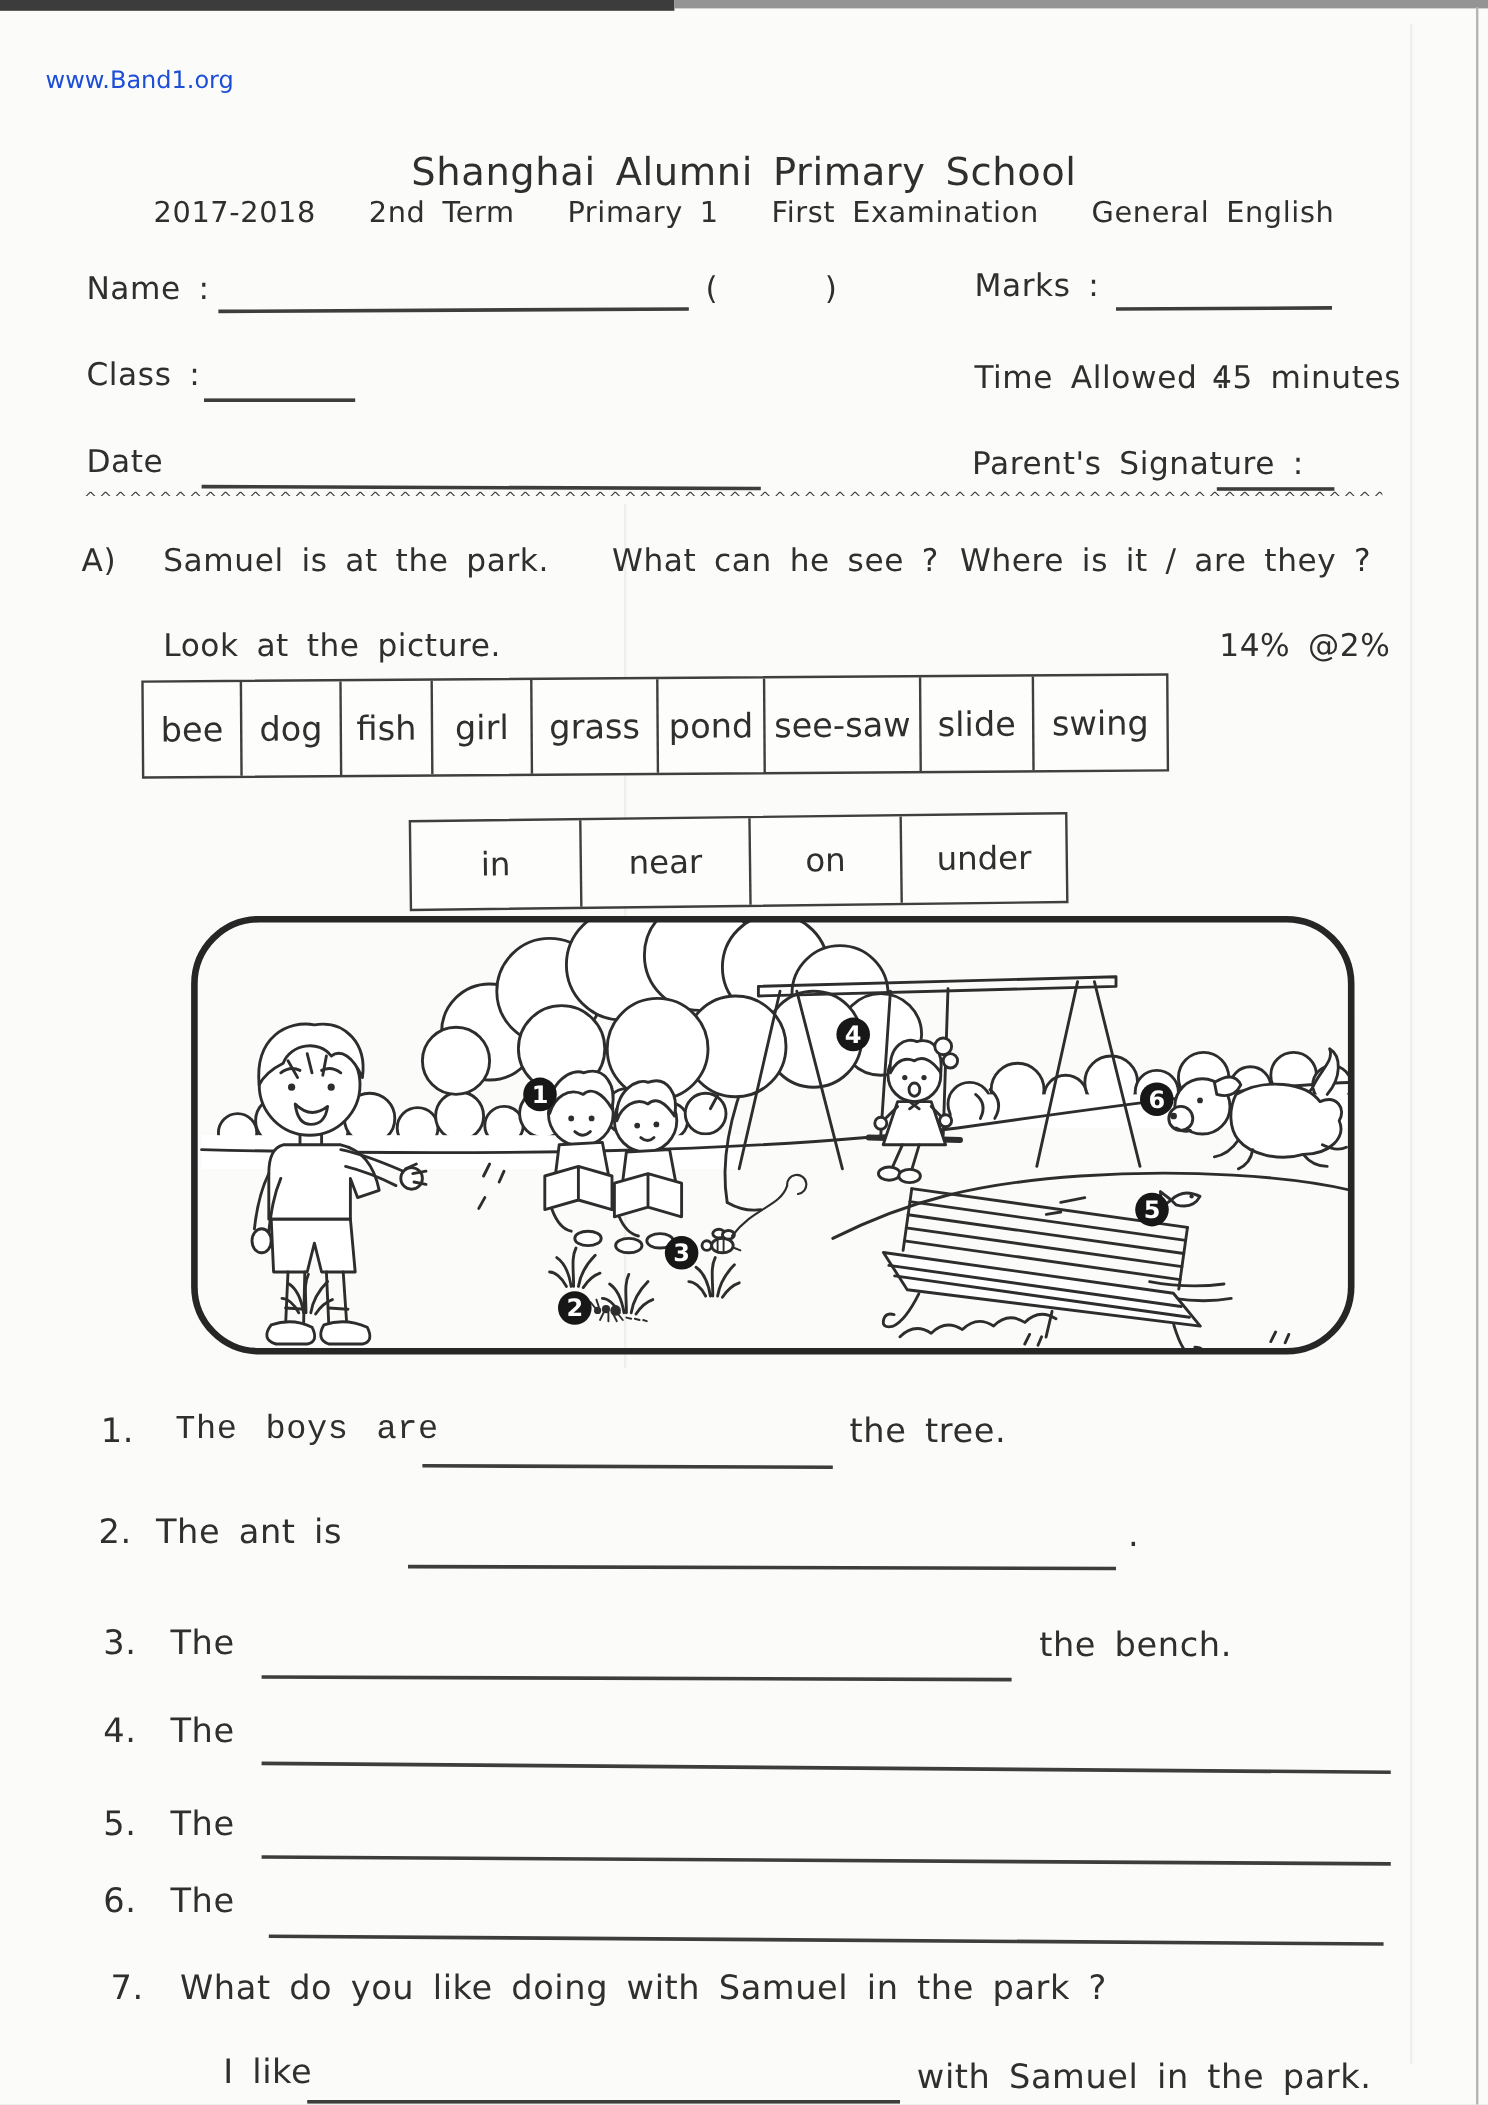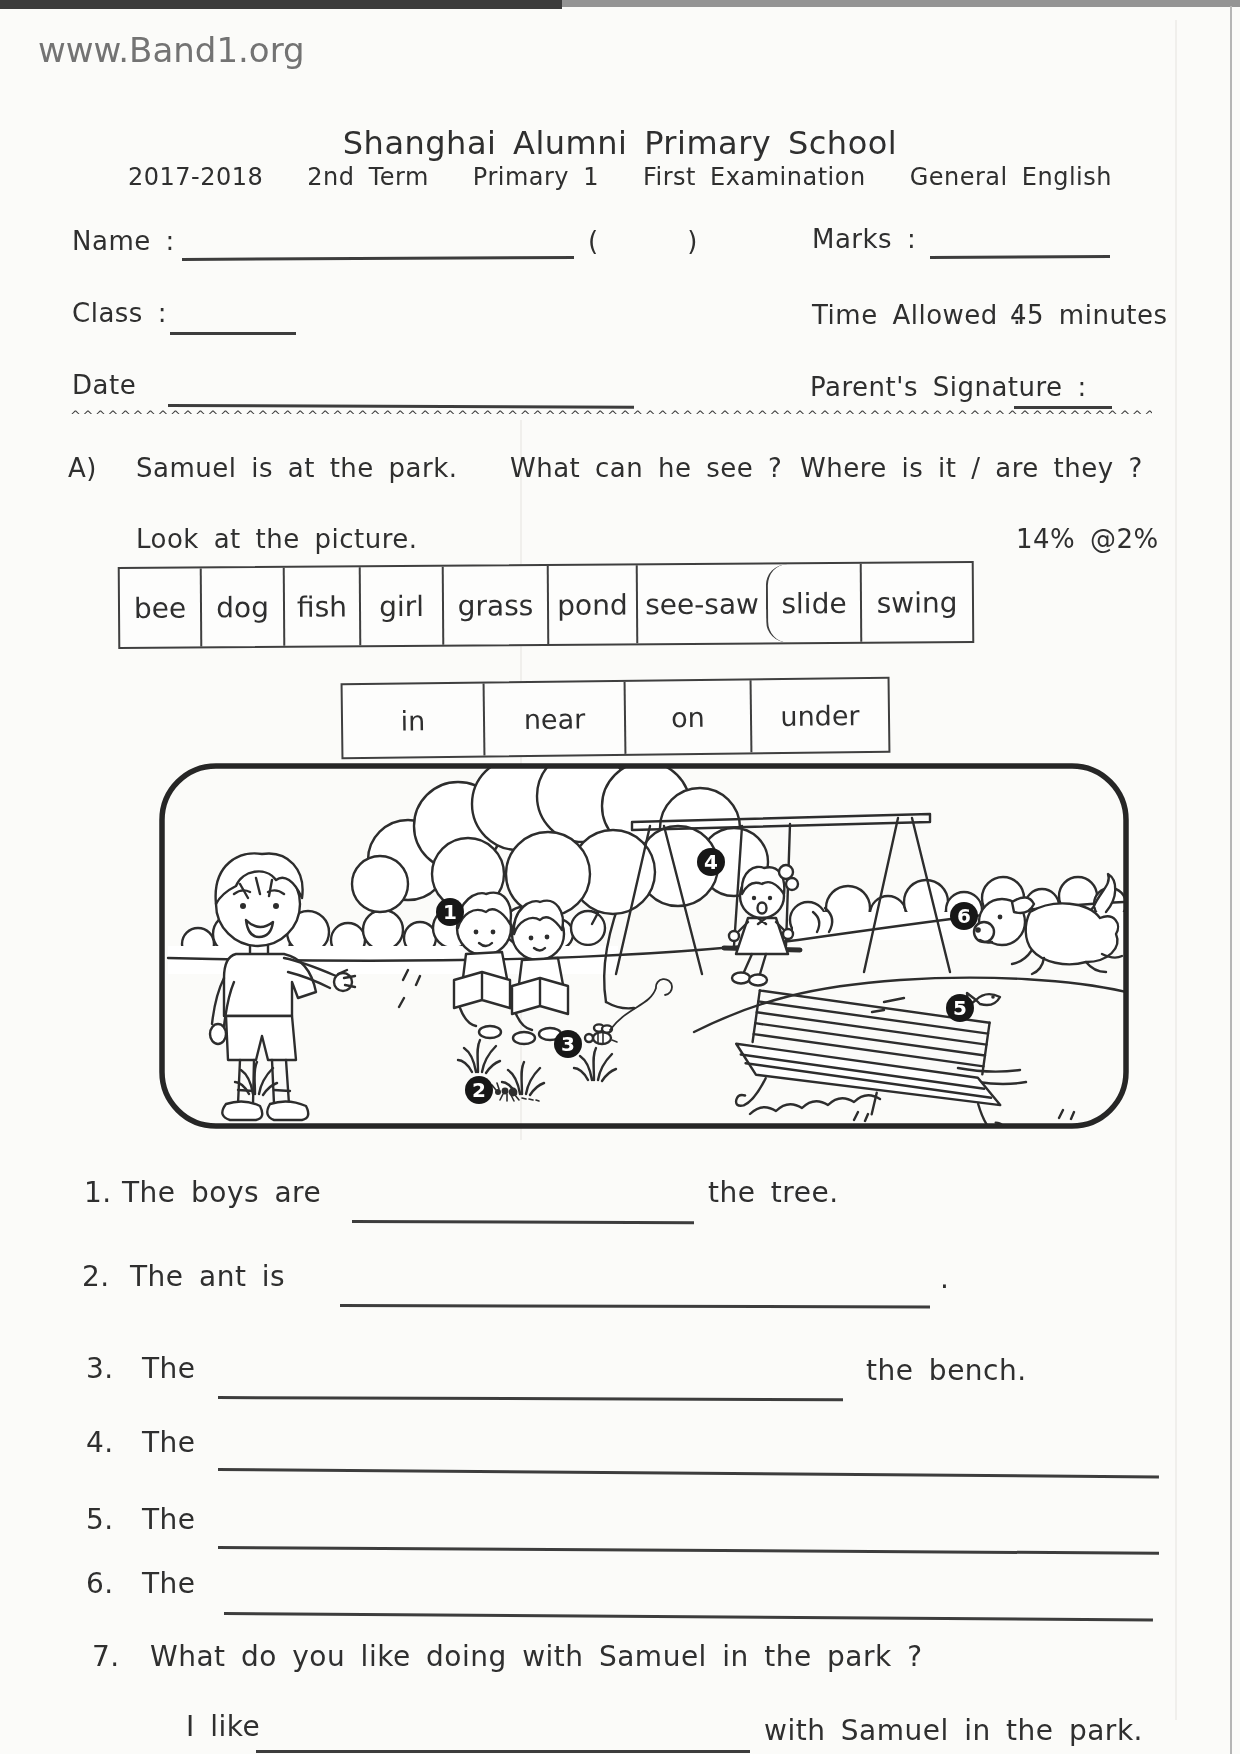--- a/index.html
+++ b/index.html
@@ -7,21 +7,21 @@
         font-family:"DejaVu Sans",sans-serif;color:#2f2f2f;}
   .abs{position:absolute;white-space:nowrap;}
   .hand{letter-spacing:.5px;word-spacing:6px;}
   .lbl{font-size:26px;}
   .q{font-size:28px;}
   .blank{position:absolute;background:#3d3d3d;height:3px;transform-origin:left center;}
   .topbar-l{position:absolute;left:0;top:0;width:562px;height:9px;background:#3c3c3c;}
   .topbar-r{position:absolute;left:562px;top:0;width:678px;height:7px;background:#949494;}
   .scan-v{position:absolute;top:6px;left:1230px;width:2px;height:1748px;background:#b5b5b5;}
   .crease{position:absolute;width:2px;background:#f0efec;}
-  .watermark{font-size:34px;color:#737373;}
+  .watermark{font-size:20px;color:#1d4ed8;margin-top:24px;}
   .school{left:0;top:124px;width:1240px;text-align:center;font-size:32px;}
   .examline{left:0;top:163px;width:1240px;display:flex;justify-content:center;column-gap:44px;font-size:24px;}
   .divider{left:70px;top:408px;width:1082px;overflow:hidden;font-size:13px;letter-spacing:1.6px;color:#3e3e3e;}
   .wordbank{left:118px;top:564px;display:flex;border:2px solid #3f3f3f;height:78px;transform:rotate(-0.4deg);background:#fdfdfc;}
   .wordbank .cell{display:flex;align-items:center;justify-content:center;font-size:28px;border-left:2px solid #3f3f3f;}
   .wordbank .cell:first-child{border-left:none;}
   .preps{left:341px;top:680px;display:flex;border:2px solid #3f3f3f;height:72px;transform:rotate(-0.7deg);background:#fdfdfc;}
   .preps .cell{display:flex;align-items:center;justify-content:center;font-size:27px;border-left:2px solid #3f3f3f;}
   .preps .cell:first-child{border-left:none;}
   
@@ -82,21 +82,21 @@
   <div class="abs lbl hand" style="left:1016px;top:524px;text-align:right;">14% @2%</div>
 
   <div class="abs wordbank">
     <div class="cell" style="width:80px;">bee</div>
     <div class="cell" style="width:81px;">dog</div>
     <div class="cell" style="width:74px;">fish</div>
     <div class="cell" style="width:81px;">girl</div>
     <div class="cell" style="width:103px;">grass</div>
     <div class="cell" style="width:87px;">pond</div>
     <div class="cell" style="width:128px;">see-saw</div>
-    <div class="cell" style="width:92px;border-radius:21px;">slide</div>
+    <div class="cell" style="width:92px;">slide</div>
     <div class="cell" style="width:110px;">swing</div>
   </div>
 
   <div class="abs preps">
     <div class="cell" style="width:140px;">in</div>
     <div class="cell" style="width:139px;">near</div>
     <div class="cell" style="width:124px;">on</div>
     <div class="cell" style="width:136px;">under</div>
   </div>
 
@@ -306,21 +306,21 @@
         </g>
       <g class="marker" transform="translate(806,154)">
         <circle r="14"></circle>
           <text dy="7">6</text>
         </g>
     </g>
     <rect class="frame" x="4" y="4" width="964" height="360" rx="54"></rect>
   </svg>
 
   <div class="abs q hand" style="left:84px;top:1176px;">1.</div>
-  <div class="abs q hand" style="left:122px;top:1176px;">The boys are</div>
+  <div class="abs q hand" style="left:146px;top:1176px;font-family:Liberation Mono, monospace;">The boys are</div>
   <div class="blank" style="left:352px;top:1220px;width:342px;transform:rotate(0.2deg);"></div>
   <div class="abs q hand" style="left:708px;top:1176px;">the tree.</div>
 
   <div class="abs q hand" style="left:82px;top:1260px;">2.</div>
   <div class="abs q hand" style="left:130px;top:1260px;">The ant is</div>
   <div class="blank" style="left:340px;top:1304px;width:590px;transform:rotate(0.15deg);"></div>
   <div class="abs q hand" style="left:940px;top:1262px;">.</div>
 
   <div class="abs q hand" style="left:86px;top:1352px;">3.</div>
   <div class="abs q hand" style="left:142px;top:1352px;">The</div>

